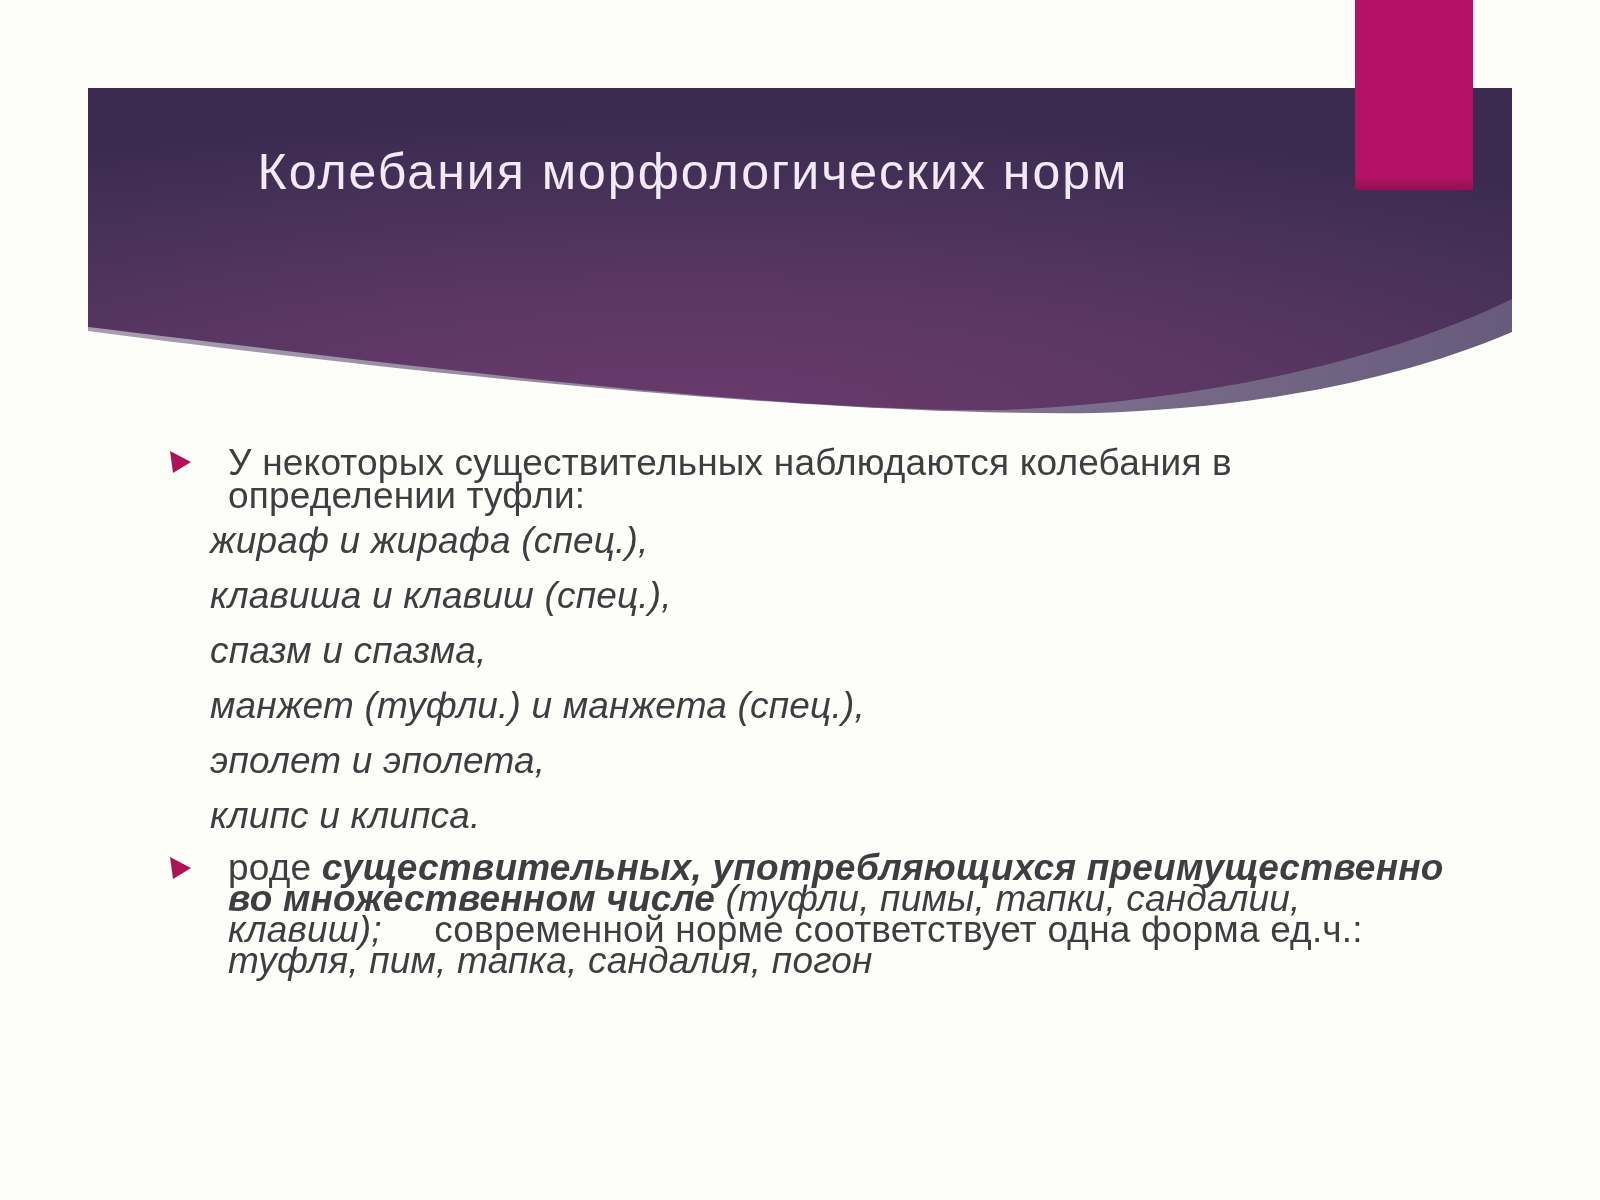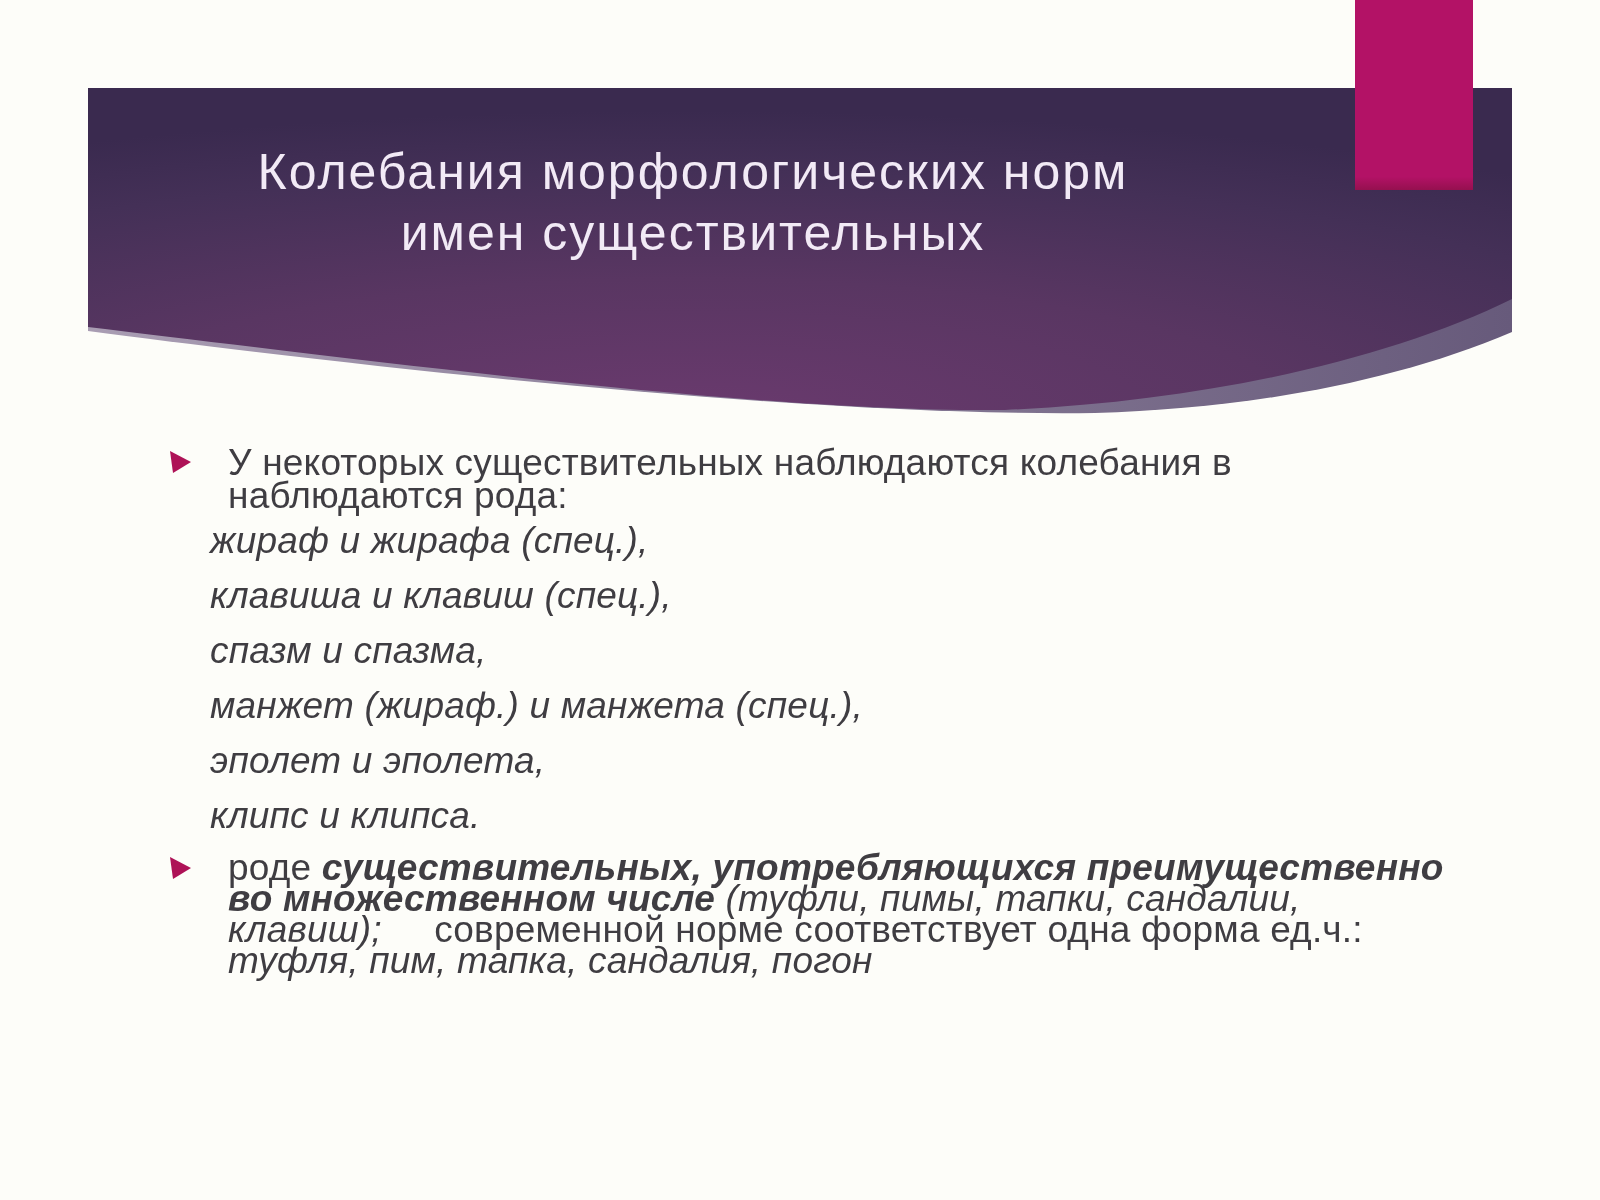--- a/index.html
+++ b/index.html
@@ -53,38 +53,37 @@
       </linearGradient>
     </defs>
     <path d="M 88 88 H 1512 V 332 C 1390 384 1240 409 1095 413 C 800 417 340 364 88 331 Z" fill="url(#gHi)"></path>
     <path d="M 88 88 H 1512 V 299 C 1388 360 1205 401 1005 410 C 760 413 340 357 88 327 Z" fill="url(#gBand)"></path>
   </svg>
 
   <div class="accent-rect"></div>
 
   <div class="title">
     <div>Колебания морфологических норм</div>
-    <div>имен существительных</div>
   </div>
 
   <div class="marker marker-1">
     <svg viewBox="0 0 24 24">
         <polygon points="2,1 23,12 5,23" fill="#ae1257"></polygon>
       </svg>
   </div>
   <div class="b1 body-text">
     <div>У некоторых существительных наблюдаются колебания в</div>
-    <div>наблюдаются рода:</div>
+    <div>определении туфли:</div>
   </div>
 
   <div class="examples body-text">
     <div class="ex-line">жираф и жирафа (спец.),</div>
     <div class="ex-line">клавиша и клавиш (спец.),</div>
     <div class="ex-line">спазм и спазма,</div>
-    <div class="ex-line">манжет (жираф.) и манжета (спец.),</div>
+    <div class="ex-line">манжет (туфли.) и манжета (спец.),</div>
     <div class="ex-line">эполет и эполета,</div>
     <div class="ex-line">клипс и клипса.</div>
   </div>
 
   <div class="marker marker-2">
     <svg viewBox="0 0 24 24">
         <polygon points="2,1 23,12 5,23" fill="#ae1257"></polygon>
       </svg>
   </div>
   <div class="b2 body-text">

